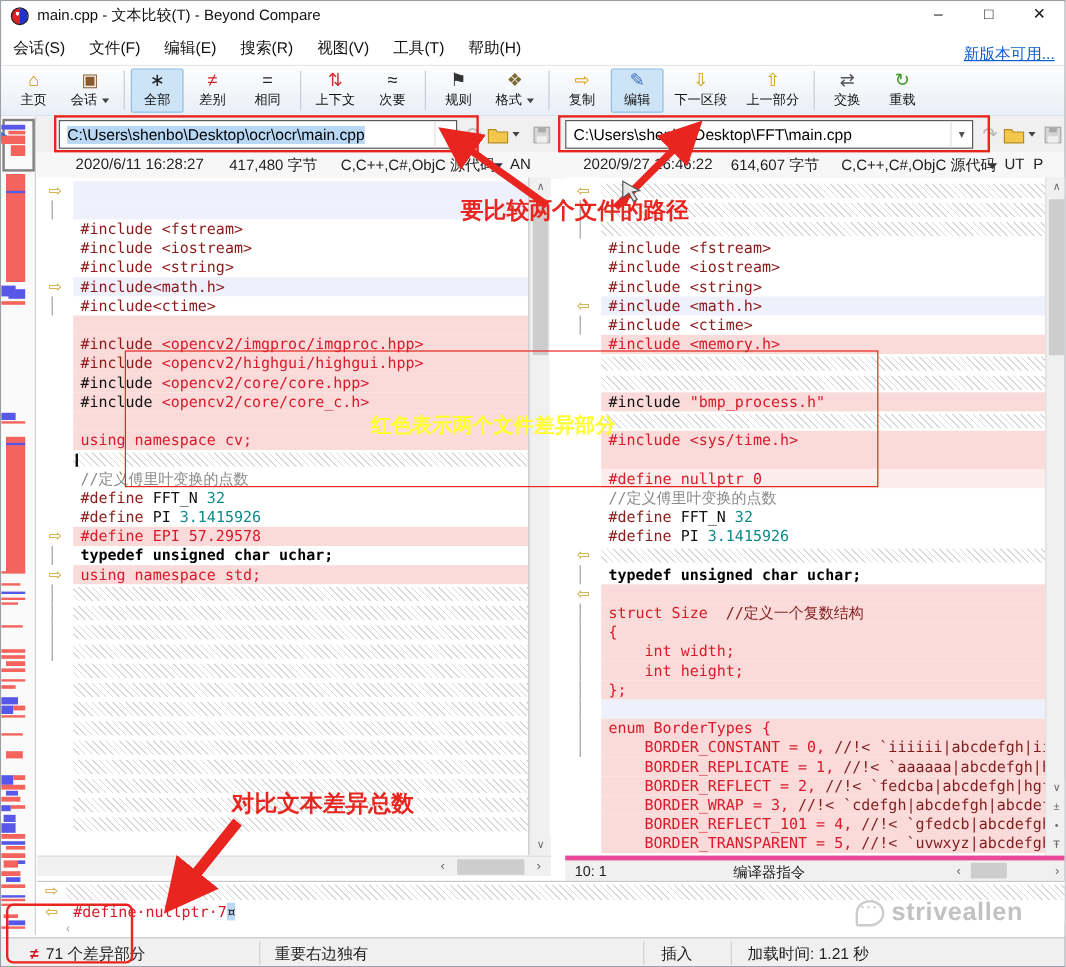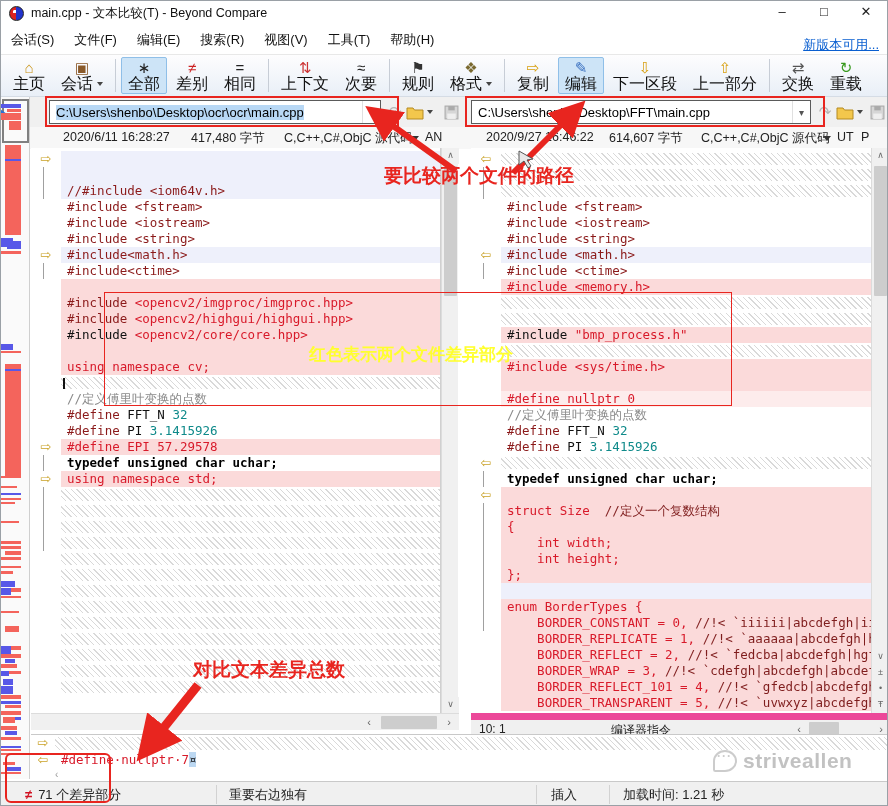--- a/index.html
+++ b/index.html
@@ -20,21 +20,21 @@
   .menubar { position:absolute; left:0; top:24px; width:100%; height:30px; background:#fff; display:flex; align-items:flex-end; border-bottom:1px solid #e8e8e8; }
   .menu-item { font-size:13px; color:#111; padding:5px 10px; }
   .update-link { margin-left:auto; margin-right:8px; font-size:13px; color:#0a5fd0; text-decoration:underline; }
 
   
   .toolbar { position:absolute; left:0; top:54px; width:100%; height:42px;
     background:linear-gradient(#fdfdfe,#e9eff7); border-bottom:1px solid #d5dce5; display:flex; align-items:stretch; padding-left:4px; }
   .tbtn { min-width:44px; padding:2px 6px; display:flex; flex-direction:column; align-items:center; justify-content:center; border:1px solid transparent; border-radius:2px; margin:2px 1px; }
   .tbtn.active { background:#cde4f7; border-color:#8fbfe8; }
   .tbtn .tico { font-size:15px; line-height:16px; height:17px; }
-  .tbtn .tlabel { font-size:16px; color:#111; line-height:14px; display:flex; align-items:center; gap:2px; }
+  .tbtn .tlabel { font-size:11px; color:#111; line-height:14px; display:flex; align-items:center; gap:2px; }
   .tsep { width:1px; background:#c7cdd6; margin:4px 4px; }
   .caret { display:inline-block; width:0; height:0; border-left:3.5px solid transparent; border-right:3.5px solid transparent; border-top:4px solid #444; margin-left:2px; }
 
   
   .path-row { position:absolute; left:0; top:96px; width:100%; height:30px; background:#f0f0f0; }
   .combo { position:absolute; top:3px; height:24px; background:#fff; border:1px solid #5a5a5a; display:flex; align-items:center; }
   .combo .ptext { flex:1; font-size:13px; padding:0 6px; white-space:nowrap; overflow:hidden; }
   .combo.selected .ptext span { background:#b8d8f5; }
   .combo .drop { width:18px; height:100%; display:flex; align-items:center; justify-content:center; color:#555; font-size:10px; border-left:1px solid #e0e0e0; }
   .mini-ico { position:absolute; top:5px; width:20px; height:20px; display:flex; align-items:center; justify-content:center; }
@@ -73,21 +73,21 @@
   .vscroll.lp { left:440px; top:147px; height:565px; }
   .vscroll.rp { left:870px; top:147px; height:565px; border-left:1px solid #dcdcdc; }
   .sbtn { width:17px; height:16px; text-align:center; line-height:15px; font-size:9px; color:#6a6a6a; background:#f0f0f0; }
   .vthumb { position:absolute; left:2px; width:13px; background:#cdcdcd; border-radius:1px; }
   .hscroll { position:absolute; height:17px; background:#f0f0f0; border-top:1px solid #dcdcdc; display:flex; align-items:center; }
   .hthumb { position:absolute; top:2px; height:13px; background:#cdcdcd; border-radius:1px; }
   .hbtn { width:16px; text-align:center; font-size:11px; color:#666; }
   .rsb-stack { position:absolute; left:0; bottom:0; width:17px; }
 
   
-  .rstatus { position:absolute; left:470px; top:712px; width:418px; height:24px; background:#f0f0f0; border-top:7px solid #ec4899; font-size:12px; color:#222;padding-left:32px; }
+  .rstatus { position:absolute; left:470px; top:712px; width:418px; height:24px; background:#f0f0f0; border-top:4px solid #ec4899; font-size:12px; color:#222;padding-left:32px; }
   .rstatus .cellpos { position:absolute; left:8px; top:2px; }
   .rstatus .cellctx { position:absolute; left:140px; top:2px; }
 
   
   .detail { position:absolute; left:30px; top:733px; width:858px; height:46px; background:#fff; border-top:1px solid #c9c9c9; }
   .drow { display:flex; height:17px; }
   .detail .gut { width:24px; flex:0 0 24px; }
   .dmini { height:11px; display:flex; align-items:center; padding-left:24px; color:#9a9a9a; font-size:10px; }
 
   
@@ -333,24 +333,20 @@
     <div class="codewrap" id="left-code">
         <div class="crow">
           <div class="gut">⇨</div>
           <div class="ctext bg-l"></div>
         </div>
         <div class="crow">
           <div class="gut conn"></div>
           <div class="ctext bg-l"></div>
         </div>
         <div class="crow">
-          <div class="gut conn"></div>
-          <div class="ctext bg-l"><span class="c-m">//#include &lt;iom64v.h&gt;</span></div>
-        </div>
-        <div class="crow">
           <div class="gut"></div>
           <div class="ctext bg-w"><span class="c-m">#include &lt;fstream&gt;</span></div>
         </div>
         <div class="crow">
           <div class="gut"></div>
           <div class="ctext bg-w"><span class="c-m">#include &lt;iostream&gt;</span></div>
         </div>
         <div class="crow">
           <div class="gut"></div>
           <div class="ctext bg-w"><span class="c-m">#include &lt;string&gt;</span></div>
@@ -371,20 +367,24 @@
           <div class="gut"></div>
           <div class="ctext bg-p"><span class="c-m">#include </span><span class="c-r">&lt;opencv2/imgproc/imgproc.hpp&gt;</span></div>
         </div>
         <div class="crow">
           <div class="gut"></div>
           <div class="ctext bg-p"><span class="c-m">#include </span><span class="c-r">&lt;opencv2/highgui/highgui.hpp&gt;</span></div>
         </div>
         <div class="crow">
           <div class="gut"></div>
           <div class="ctext bg-p"><span class="c-k">#include </span><span class="c-r">&lt;opencv2/core/core.hpp&gt;</span></div>
+        </div>
+        <div class="crow">
+          <div class="gut"></div>
+          <div class="ctext bg-p"><span class="c-k">#include </span><span class="c-r">&lt;opencv2/core/core_c.h&gt;</span></div>
         </div>
         <div class="crow">
           <div class="gut"></div>
           <div class="ctext bg-p"></div>
         </div>
         <div class="crow">
           <div class="gut"></div>
           <div class="ctext bg-p"><span class="c-r">using namespace cv;</span></div>
         </div>
         <div class="crow">

